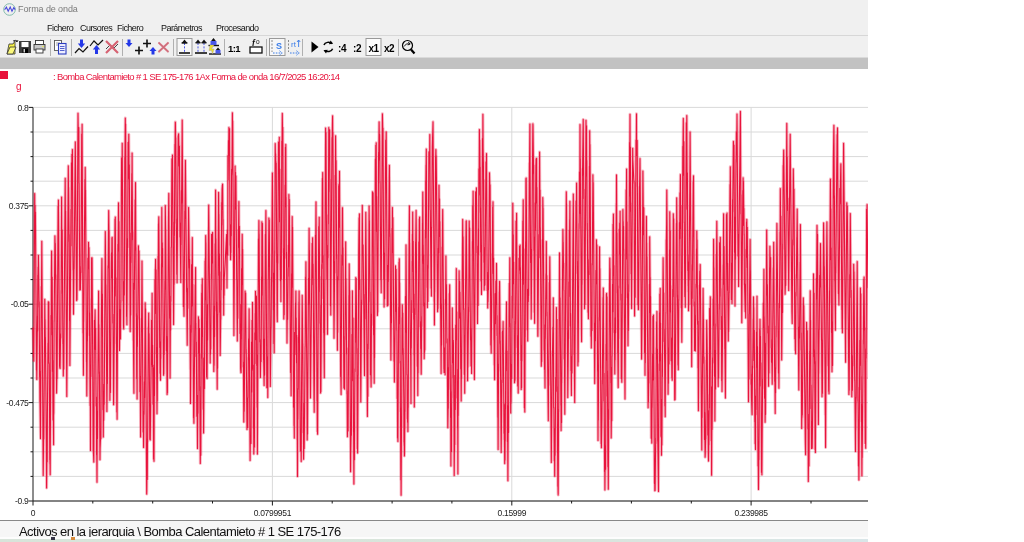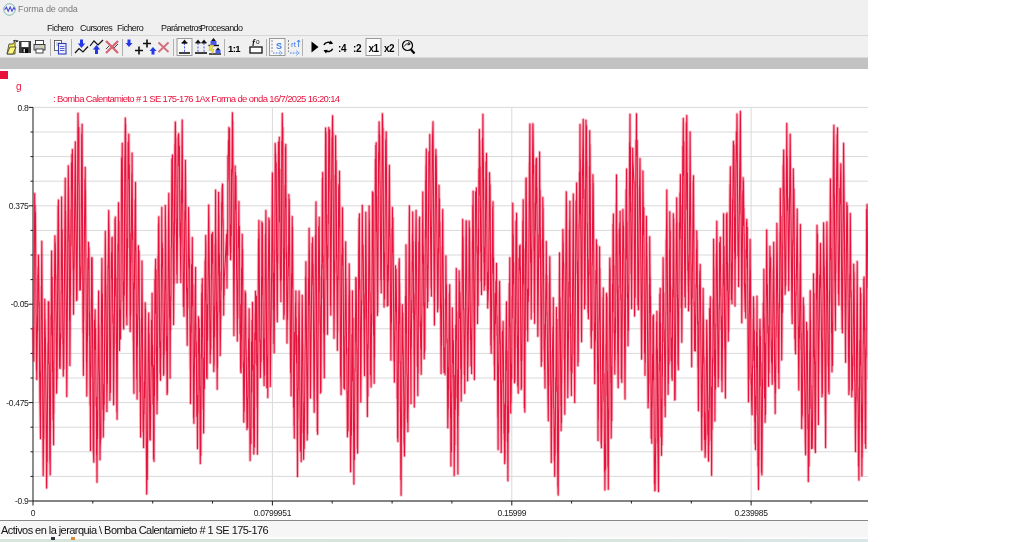--- a/index.html
+++ b/index.html
@@ -7,24 +7,24 @@
   .abs{position:absolute;}
   #titlebar{left:0;top:0;width:1024px;height:19px;background:#f0f0f0;}
   #title-text{left:18px;top:4px;font-size:9px;color:#7a7a7a;letter-spacing:-0.1px;}
   #menubar{left:0;top:19px;width:1024px;height:16px;background:#f0f0f0;font-size:9px;color:#111;letter-spacing:-0.55px;}
   .mi{position:absolute;top:4px;padding-left:40px;}
   #toolbar{left:0;top:35px;width:1024px;height:23px;background:#f0f0f0;border-top:1px solid #d7d7d7;box-sizing:border-box;}
   #grayband{left:0;top:57px;width:1024px;height:12px;background:#c2c2c2;border-top:1px solid #dadada;box-sizing:border-box;}
   #client{left:0;top:69px;width:1020px;height:452px;background:#fff;}
   #redsq{left:0;top:71px;width:8px;height:8px;background:#e8133c;}
   #hdr-g{left:16px;top:81px;font-size:10px;color:#e8133c;}
-  #hdr-t{left:53px;top:93px;font-size:9.5px;color:#e8133c;letter-spacing:-0.65px;}
+  #hdr-t{left:53px;top:71px;font-size:9.5px;color:#e8133c;letter-spacing:-0.65px;}
   #statussep{left:0;top:520px;width:1024px;height:1px;background:#888;}
   #statusbar{left:0;top:521px;width:1024px;height:16px;background:#f6f6f6;}
-  #status-text{left:1px;top:524px;font-size:11px;color:#111;letter-spacing:-0.55px;}
+  #status-text{left:19px;top:524px;font-size:13px;color:#111;letter-spacing:-0.55px;}
   #bottomstrip{left:0;top:537px;width:1024px;height:5px;background:#fdfdfd;}
   #greenline{left:0;top:539px;width:1024px;height:3px;background:linear-gradient(90deg,#d8e4da 0%,#d9e5dc 55%,#d9e6ee 100%);}
   #vscroll-line{left:1019px;top:69px;width:2px;height:471px;background:#6e6e6e;}
   #vscroll{left:1021px;top:69px;width:3px;height:452px;background:#f3f3f3;}
   #vthumb{left:1021px;top:71px;width:3px;height:16px;background:#a8a8a8;}
   .winbtn{position:absolute;top:0px;width:30px;height:19px;}
 </style></head>
 <body>
 <div id="win">
 
@@ -43,21 +43,21 @@
   </svg>
   <svg class="abs winbtn" style="left:991px" viewBox="0 0 30 19">
     <path d="M10.5 5 L19.5 14 M19.5 5 L10.5 14" stroke="#707070" stroke-width="1"></path>
   </svg>
 
   <div id="menubar" class="abs">
     <span class="mi" style="left:7px">Fichero</span>
     <span class="mi" style="left:40px">Cursores</span>
     <span class="mi" style="left:77px">Fichero</span>
     <span class="mi" style="left:121px">Parámetros</span>
-    <span class="mi" style="left:160px">Procesando</span>
+    <span class="mi" style="left:176px">Procesando</span>
   </div>
 
   <div id="toolbar" class="abs"></div>
   <svg class="abs" style="left:0;top:36px" width="430" height="23" viewBox="0 0 430 23">
 
     <line x1="50.5" y1="3" x2="50.5" y2="20" stroke="#b0b0b0"></line>
     <line x1="71.5" y1="3" x2="71.5" y2="20" stroke="#b0b0b0"></line>
     <line x1="122.5" y1="3" x2="122.5" y2="20" stroke="#b0b0b0"></line>
     <line x1="173.5" y1="3" x2="173.5" y2="20" stroke="#b0b0b0"></line>
     <line x1="224.5" y1="3" x2="224.5" y2="20" stroke="#b0b0b0"></line>

